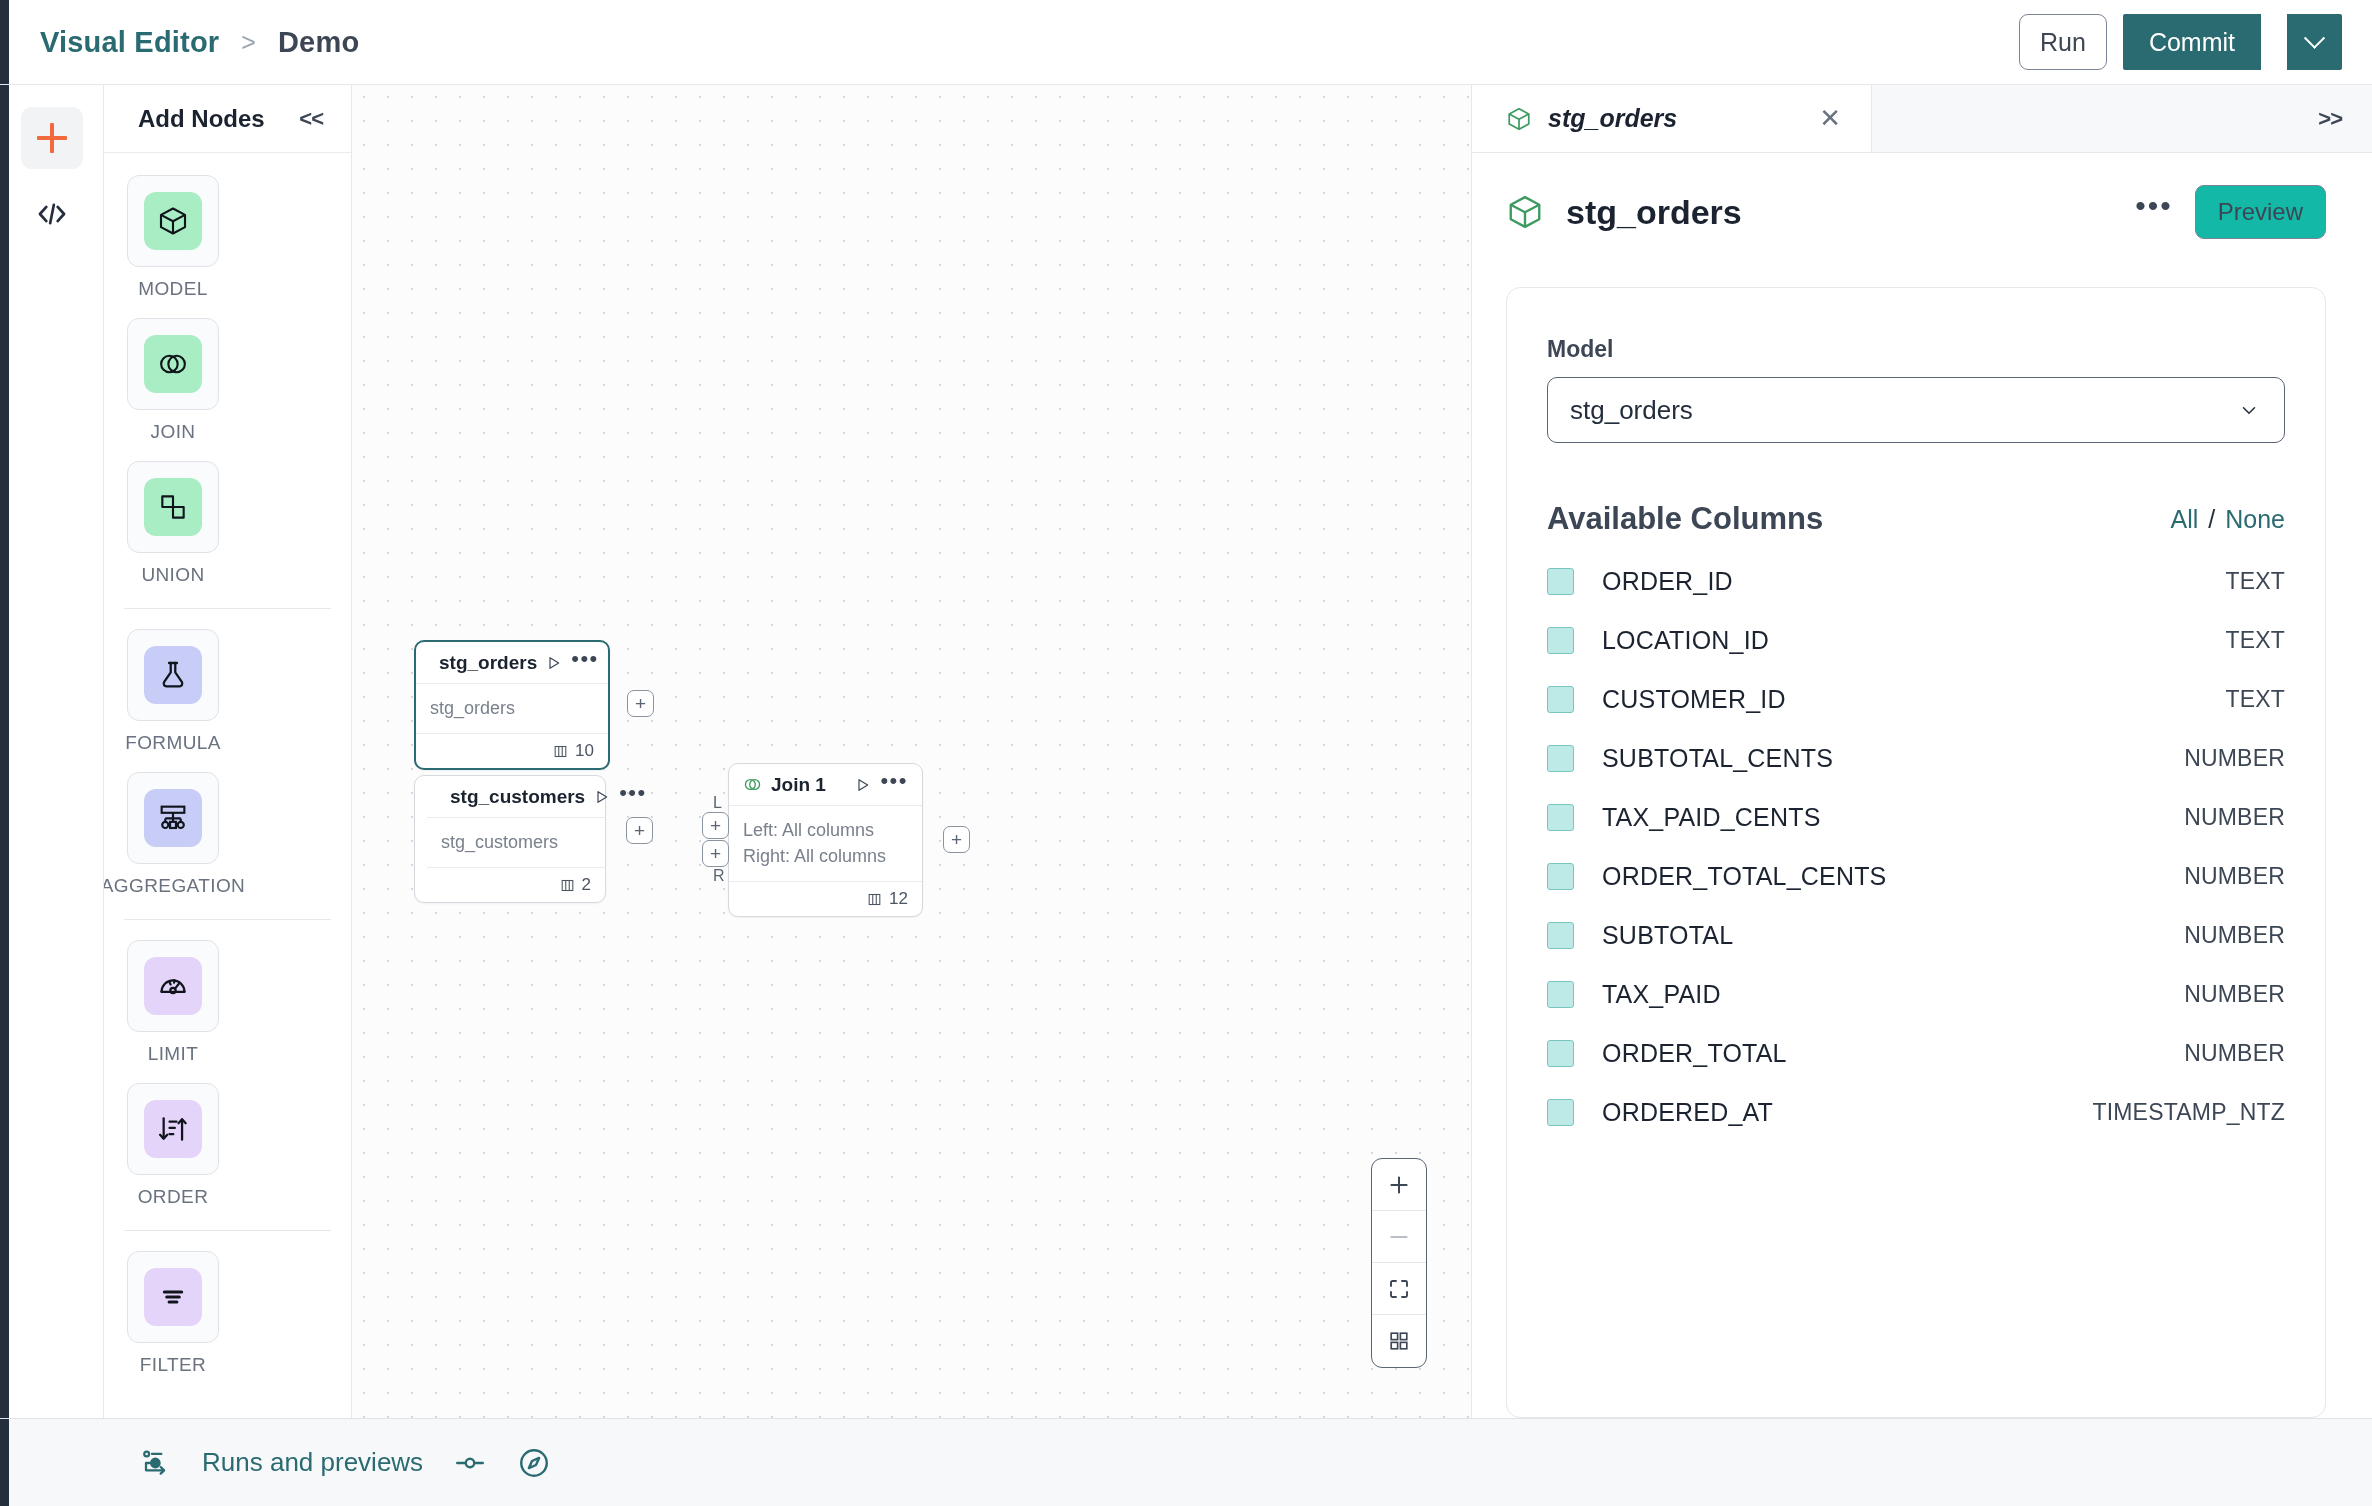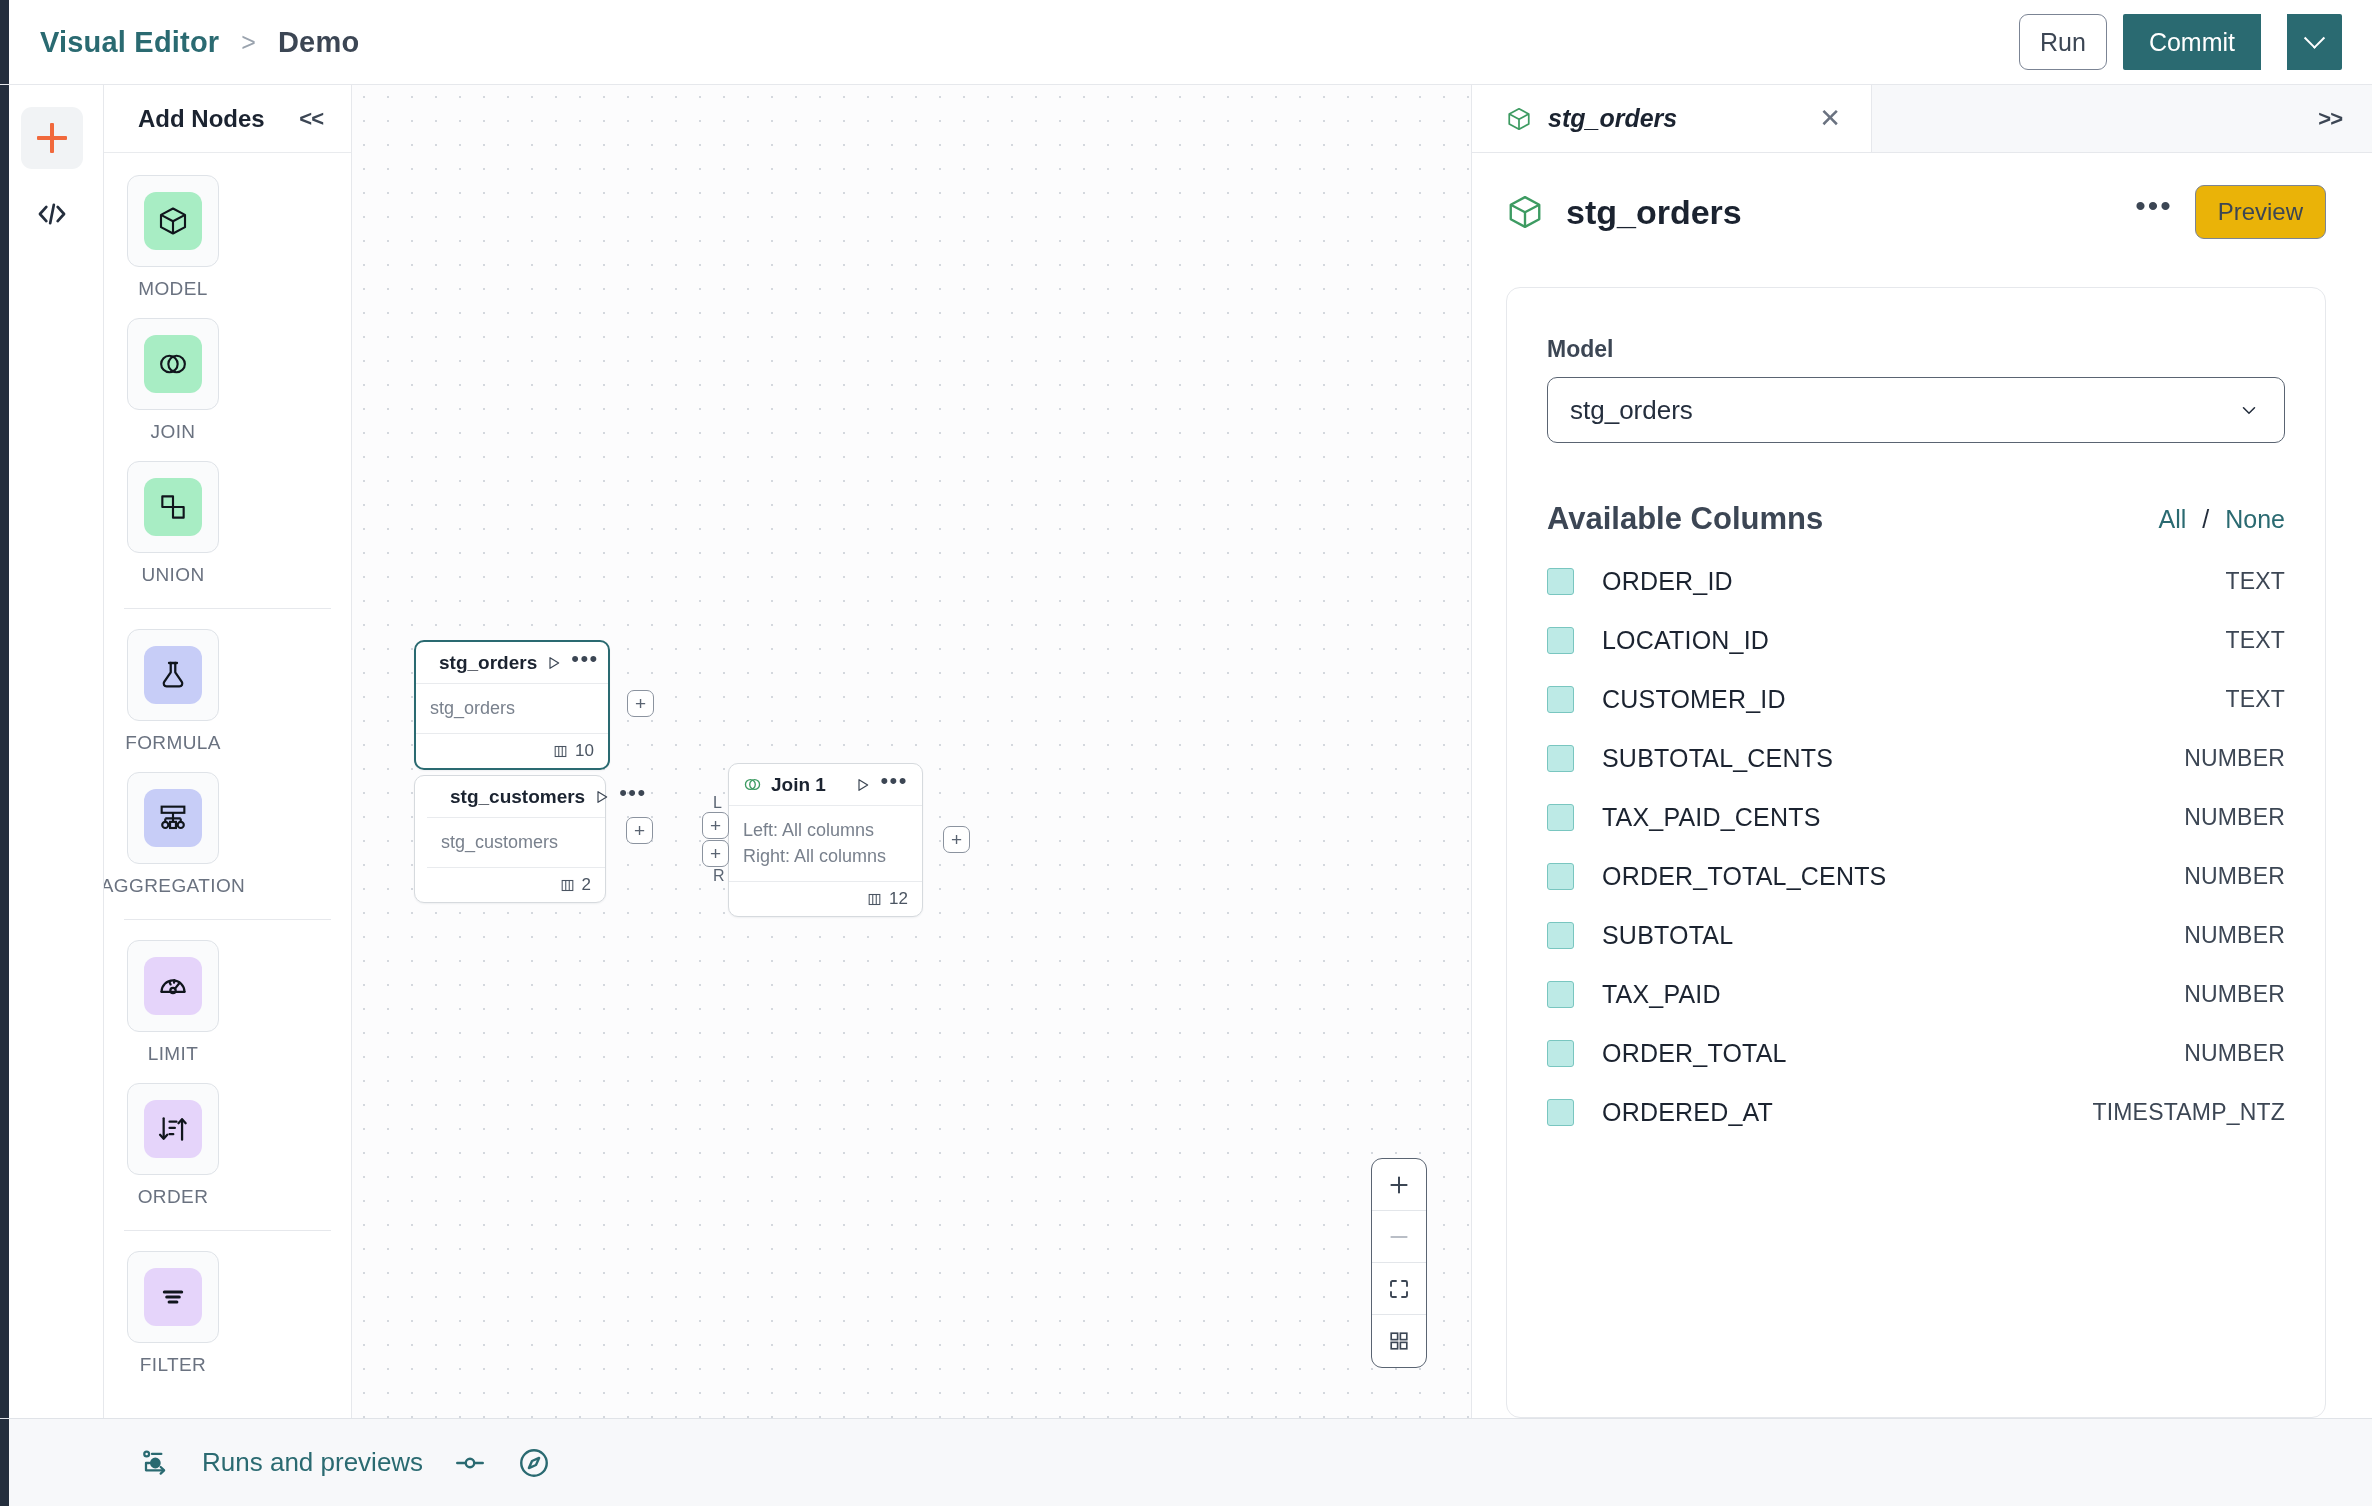--- a/index.html
+++ b/index.html
@@ -140,36 +140,36 @@
   .insp-tab-label { font-size: 25px; font-style: italic; font-weight: 600; color: #1b2330; flex: 1; }
   .insp-tab-x { color: #6a7280; font-size: 26px; }
   .insp-tab-fill { flex: 1; background: #f7f8fa; display: flex; align-items: center; justify-content: flex-end; padding-right: 30px; }
   .expand-ic { font-size: 22px; color: #3c4654; font-weight: 700; letter-spacing: -1px; }
 
   .insp-head { display: flex; align-items: center; gap: 22px; padding: 32px 46px 0 34px; }
   .insp-title { font-size: 34px; font-weight: 700; color: #1b2330; flex: 1; }
   .insp-dots { color: #3c4654; font-size: 30px; letter-spacing: 2px; line-height: 12px; padding-bottom: 12px; }
   .btn-preview {
     height: 54px; padding: 0 22px; border: 1.6px solid #7b8494; border-radius: 9px;
-    background: #eab308; color: #3c4654; font-size: 24px; display: flex; align-items: center;
+    background: #14b8a6; color: #3c4654; font-size: 24px; display: flex; align-items: center;
   }
 
   .insp-card {
     margin: 48px 46px 0 34px; border: 1px solid #e6e8ec; border-radius: 14px;
     padding: 48px 40px 0; flex: 1; min-height: 0; overflow: hidden;
   }
   .field-label { font-size: 23px; font-weight: 700; color: #3c4654; margin-bottom: 14px; }
   .select {
     height: 66px; border: 1.6px solid #5a6472; border-radius: 10px; display: flex;
     align-items: center; justify-content: space-between; padding: 0 24px 0 22px;
     font-size: 26px; color: #242e3d; background: #fff;
   }
   .cols-head { display: flex; align-items: center; justify-content: space-between; margin-top: 58px; }
   .cols-title { font-size: 31px; font-weight: 700; color: #3c4654; }
-  .cols-links { display: flex; align-items: center; gap: 16px; font-size: 25px; }
+  .cols-links { display: flex; align-items: center; gap: 10px; font-size: 25px; }
   .link { color: #2a6a71; }
   .slash { color: #242e3d; }
   .col-row { display: flex; align-items: center; margin-top: 30px; }
   .col-chk {
     width: 27px; height: 27px; background: #bdeae6; border: 1.5px solid #79c6c0;
     border-radius: 3px; flex: 0 0 27px;
   }
   .col-name { font-size: 25px; color: #1b2330; margin-left: 28px; flex: 1; letter-spacing: .2px; }
   .col-type { font-size: 23px; color: #3c4654; letter-spacing: .2px; }
 

